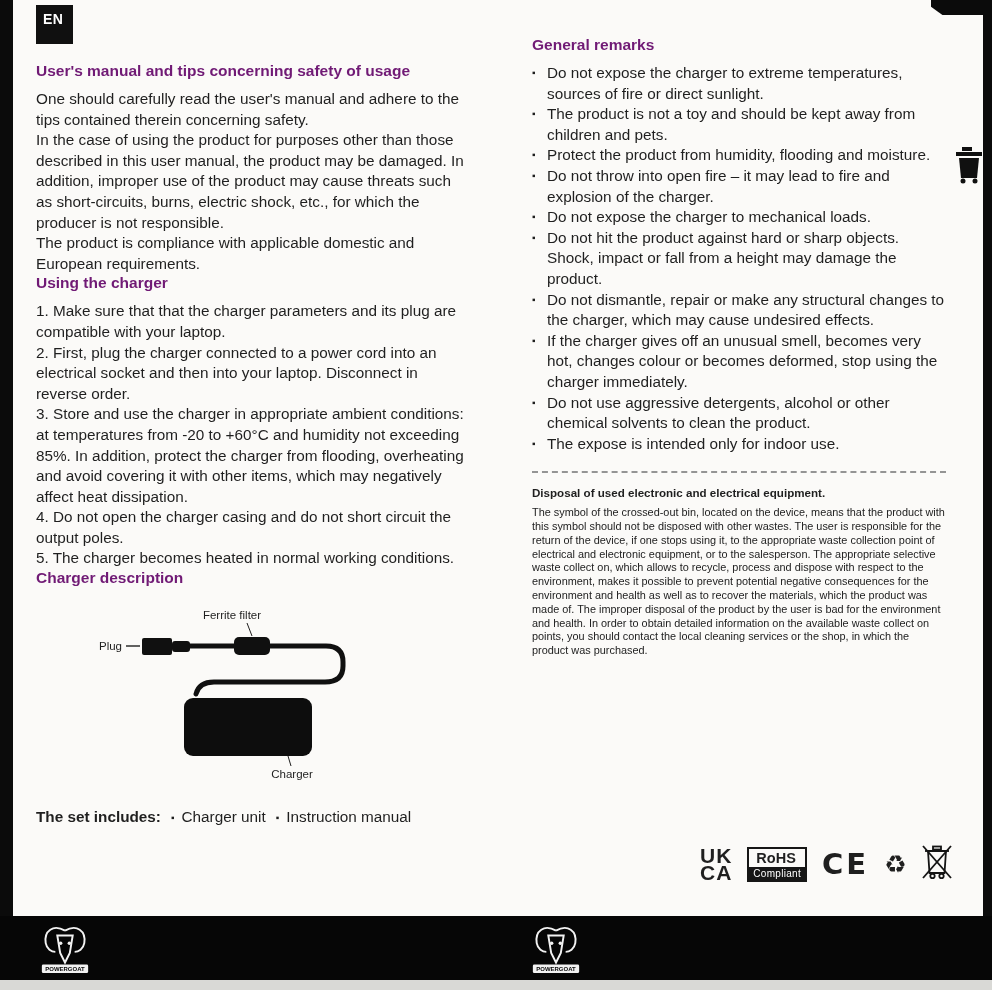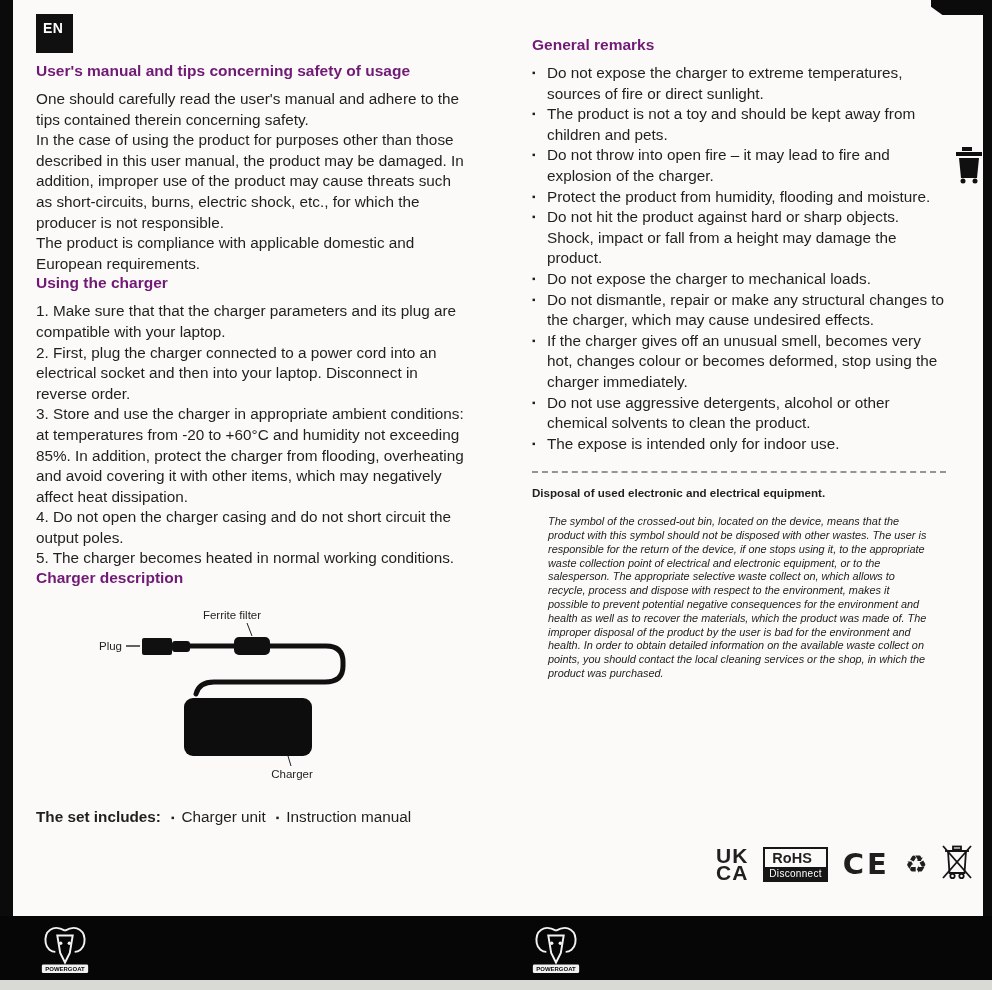--- a/index.html
+++ b/index.html
@@ -10,44 +10,44 @@
     font-family:"Liberation Sans", sans-serif; color:#1f1f1f;
   }
   .edge { position:absolute; top:0; height:100%; background:#0b0b0b; }
   .edge-left { left:0; width:13px; }
   .edge-right { right:0; width:9px; }
   .corner-wedge { position:absolute; right:9px; top:0; width:52px; height:15px; background:#0b0b0b;
     clip-path:polygon(0 0,100% 0,100% 100%,22% 100%,0 45%); }
   .lang-badge {
     position:absolute; left:36px; top:5px; width:37px; height:39px; background:#101010;
     color:#fff; font-weight:bold; font-size:14px; display:flex; align-items:flex-start;
-    justify-content:flex-start; padding:6px 0 0 7px; letter-spacing:0.5px;margin-top:9px;
+    justify-content:flex-start; padding:6px 0 0 7px; letter-spacing:0.5px;
   }
   
   .col-left { position:absolute; left:36px; top:62px; width:432px; }
   .col-right { position:absolute; left:532px; top:36px; width:414px; }
   h3.heading { font-size:15.5px; font-weight:bold; margin:0 0 9px 0; color:#701a75; }
   .col-left p, .col-left .list-item { font-size:15.3px; line-height:20.6px; margin:0; }
   .mt { margin-top:18px; }
   
   ul.bullets { list-style:none; margin:0; padding:0; }
   ul.bullets li { position:relative; padding-left:15px; font-size:15.3px; line-height:20.6px; }
   ul.bullets li::before { content:"▪"; position:absolute; left:0; top:0; font-size:10px; line-height:20.6px; }
   .dashed-divider { border:none; border-top:2px dashed #949494; margin:17px 0 13px 0; width:100%; }
   .disposal-heading { font-size:11.6px; font-weight:bold; margin:0 0 7px 0; }
-  .disposal-body { font-size:10.9px; line-height:13.8px; margin:16px; color:#222;font-style:italic; }
+  .disposal-body { font-size:10.9px; line-height:13.8px; margin:0; color:#222; }
   
   .diagram { margin-top:10px; }
   .diagram text { font-size:11.5px; fill:#1f1f1f; }
   
   .set-includes { margin-top:20px; font-size:15.3px; }
   .set-includes .lbl { font-weight:bold; }
   .sep-item::before { content:"▪"; font-size:10px; margin:0 7px 0 10px; vertical-align:1px; }
   
-  .marks { position:absolute; left:716px; top:845px; display:flex; align-items:center; gap:15px; }
+  .marks { position:absolute; left:700px; top:845px; display:flex; align-items:center; gap:15px; }
   .ukca { font-weight:bold; font-size:21px; line-height:17px; letter-spacing:1px; text-align:left; }
   .rohs { border:2px solid #161616; text-align:left; }
   .rohs-top { font-weight:bold; font-size:14.5px; padding:0 7px; line-height:18px; }
   .rohs-bot { background:#161616; color:#fff; font-size:10px; line-height:13px; padding:0 4px; letter-spacing:0.3px; }
   .ce-mark { font-size:29px; font-weight:600; letter-spacing:3px; font-family:"DejaVu Sans", sans-serif; }
   .recycle-glyph { font-size:25px; font-family:"DejaVu Sans", sans-serif; }
   
   .edge-bin { position:absolute; right:9px; top:146px; }
   
   .footer-band { position:absolute; left:0; top:916px; width:100%; height:64px; background:#060606; }
@@ -108,24 +108,24 @@
     <div class="set-includes">
       <span class="lbl">The set includes:</span><span class="sep-item"></span><span>Charger unit</span><span class="sep-item"></span><span>Instruction manual</span>
     </div>
   </div>
 
   <div class="col-right">
     <h3 class="heading">General remarks</h3>
     <ul class="bullets">
       <li>Do not expose the charger to extreme temperatures, sources of fire or direct sunlight.</li>
       <li>The product is not a toy and should be kept away from children and pets.</li>
+      <li>Protect the product from humidity, flooding and moisture.</li>
       <li>Do not throw into open fire – it may lead to fire and explosion of the charger.</li>
-      <li>Protect the product from humidity, flooding and moisture.</li>
+      <li>Do not expose the charger to mechanical loads.</li>
       <li>Do not hit the product against hard or sharp objects. Shock, impact or fall from a height may damage the product.</li>
-      <li>Do not expose the charger to mechanical loads.</li>
       <li>Do not dismantle, repair or make any structural changes to the charger, which may cause undesired effects.</li>
       <li>If the charger gives off an unusual smell, becomes very hot, changes colour or becomes deformed, stop using the charger immediately.</li>
       <li>Do not use aggressive detergents, alcohol or other chemical solvents to clean the product.</li>
       <li>The expose is intended only for indoor use.</li>
     </ul>
 
     <hr class="dashed-divider">
 
     <p class="disposal-heading">Disposal of used electronic and electrical equipment.</p>
     <p class="disposal-body">The symbol of the crossed-out bin, located on the device, means that the product with this symbol should not be disposed with other wastes. The user is responsible for the return of the device, if one stops using it, to the appropriate waste collection point of electrical and electronic equipment, or to the salesperson. The appropriate selective waste collect on, which allows to recycle, process and dispose with respect to the environment, makes it possible to prevent potential negative consequences for the environment and health as well as to recover the materials, which the product was made of. The improper disposal of the product by the user is bad for the environment and health. In order to obtain detailed information on the available waste collect on points, you should contact the local cleaning services or the shop, in which the product was purchased.</p>
@@ -139,21 +139,21 @@
     <circle cx="22" cy="35" r="2.5" fill="#101010"></circle>
   </svg>
 
   <div class="marks">
     <div class="ukca">
       <div>UK</div>
       <div>CA</div>
     </div>
     <div class="rohs">
       <div class="rohs-top">RoHS</div>
-      <div class="rohs-bot">Disconnect</div>
+      <div class="rohs-bot">Compliant</div>
     </div>
     <div class="ce-mark">CE</div>
     <div class="recycle-glyph">♻</div>
     <svg width="30" height="38" viewBox="0 0 30 38">
       <g stroke="#141414" stroke-width="1.8" fill="none">
         <rect x="11" y="1.5" width="8" height="3"></rect>
         <line x1="3" y1="6" x2="27" y2="6"></line>
         <polygon points="6,6 24,6 22.5,28 7.5,28"></polygon>
         <circle cx="10.5" cy="31" r="2.2"></circle>
         <circle cx="19.5" cy="31" r="2.2"></circle>

